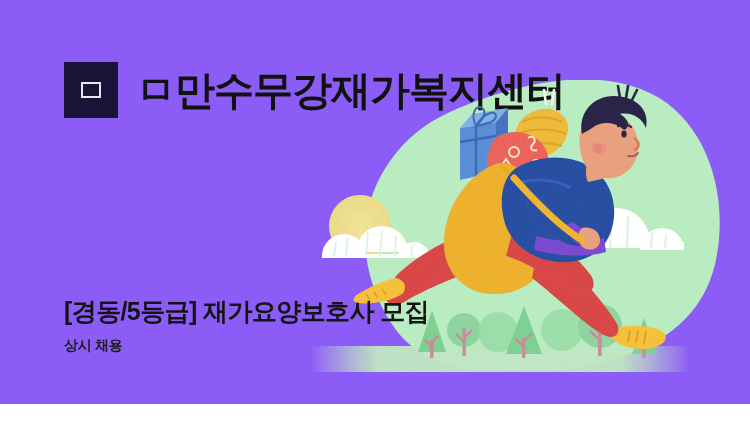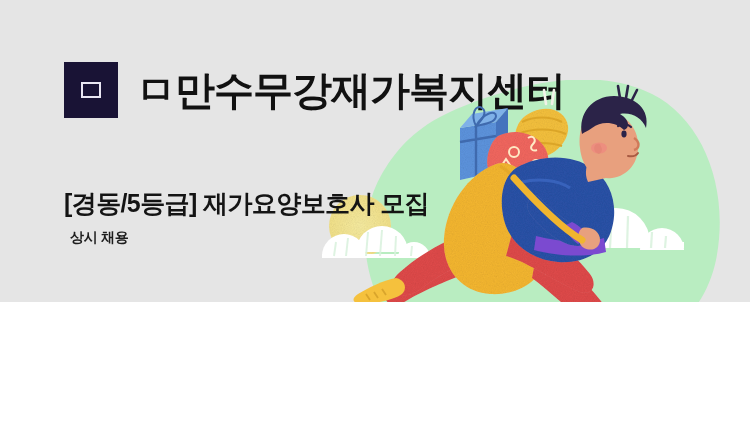--- a/index.html
+++ b/index.html
@@ -1,21 +1,21 @@
 <!DOCTYPE html>
 <html><head>
 <meta charset="utf-8">
 <style>
   html,body{margin:0;padding:0;background:#ffffff;}
   *{box-sizing:border-box;}
   .banner{
     position:relative;
-    width:750px;height:302px;
+    width:750px;height:404px;
     overflow:hidden;
-    background:#e5e5e5;
+    background:#8b5cf6;
     font-family:"Liberation Sans","DejaVu Sans",sans-serif;
   }
 
   
   .blob{position:absolute;left:330px;top:80px;width:400px;height:290px;pointer-events:none;}
   .blob svg{display:block;width:100%;height:100%;}
 
   
   .header{position:absolute;left:64px;top:62px;display:flex;align-items:center;gap:18px;}
   .logo-box{
@@ -36,21 +36,21 @@
   .scene svg{display:block;width:100%;height:100%;}
 
   
   .copy{position:absolute;left:64px;bottom:52px;}
   .job-title{
     font-size:25px;font-weight:700;color:#141414;
     margin:16px 0 12px 0;letter-spacing:-0.6px;line-height:1.15;white-space:nowrap;
   }
   .job-sub{
     font-size:14px;font-weight:700;color:#1d1d1d;
-    margin:6px;letter-spacing:-0.3px;line-height:1;white-space:nowrap;
+    margin:0;letter-spacing:-0.3px;line-height:1;white-space:nowrap;
   }
 </style>
 </head>
 <body>
 
 <div class="banner">
 
   <div class="blob">
     <svg viewBox="0 0 400 290" xmlns="http://www.w3.org/2000/svg">
       <path d="M 58 84 C 20 140 34 206 66 250 C 100 296 180 302 250 288

